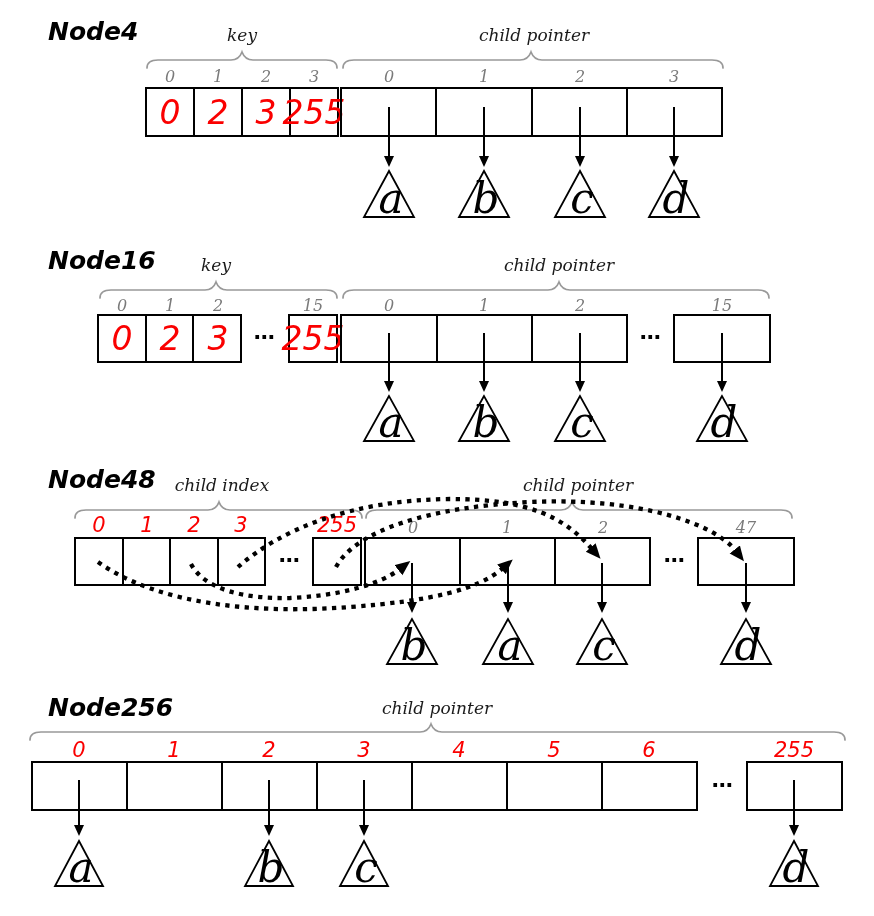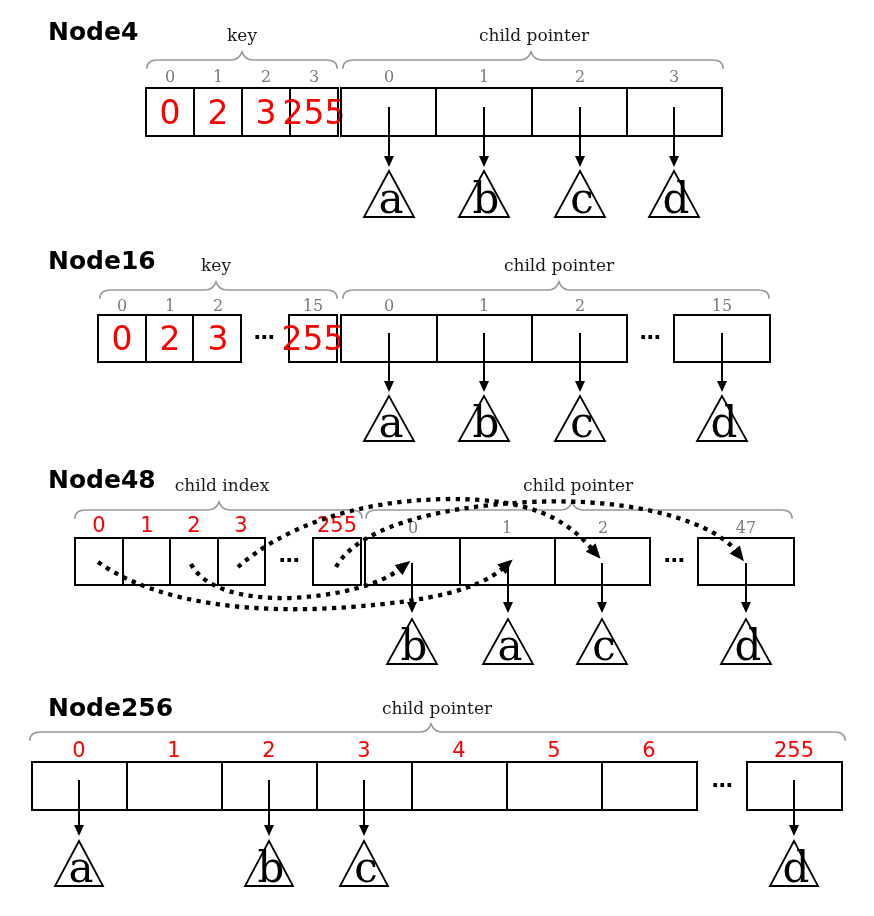--- a/index.html
+++ b/index.html
@@ -1,16 +1,16 @@
 <!DOCTYPE html>
 <html><head>
 <meta charset="utf-8">
 <style>
   html,body{margin:0;padding:0;background:#ffffff;}
-  #canvas{width:874px;height:916px;position:relative;background:#fff;}
+  #canvas{width:874px;height:916px;position:relative;background:#fff;font-style:italic;}
   svg{display:block;}
   text{font-family:"DejaVu Serif",serif;}
   .title{font-family:"DejaVu Sans",sans-serif;font-weight:bold;font-size:25px;fill:#000;}
   .seclabel{font-size:17px;fill:#1a1a1a;}
   .gidx{font-size:16px;}
   .rval{font-family:"DejaVu Sans",sans-serif;font-size:33px;}
   .ridx{font-family:"DejaVu Sans",sans-serif;font-size:21px;}
   .leaf-letter{font-size:42px;fill:#000;}
   .dots{font-family:"DejaVu Sans",sans-serif;font-weight:bold;font-size:21px;fill:#000;}
   .cell{fill:none;stroke:#000;stroke-width:2;}

